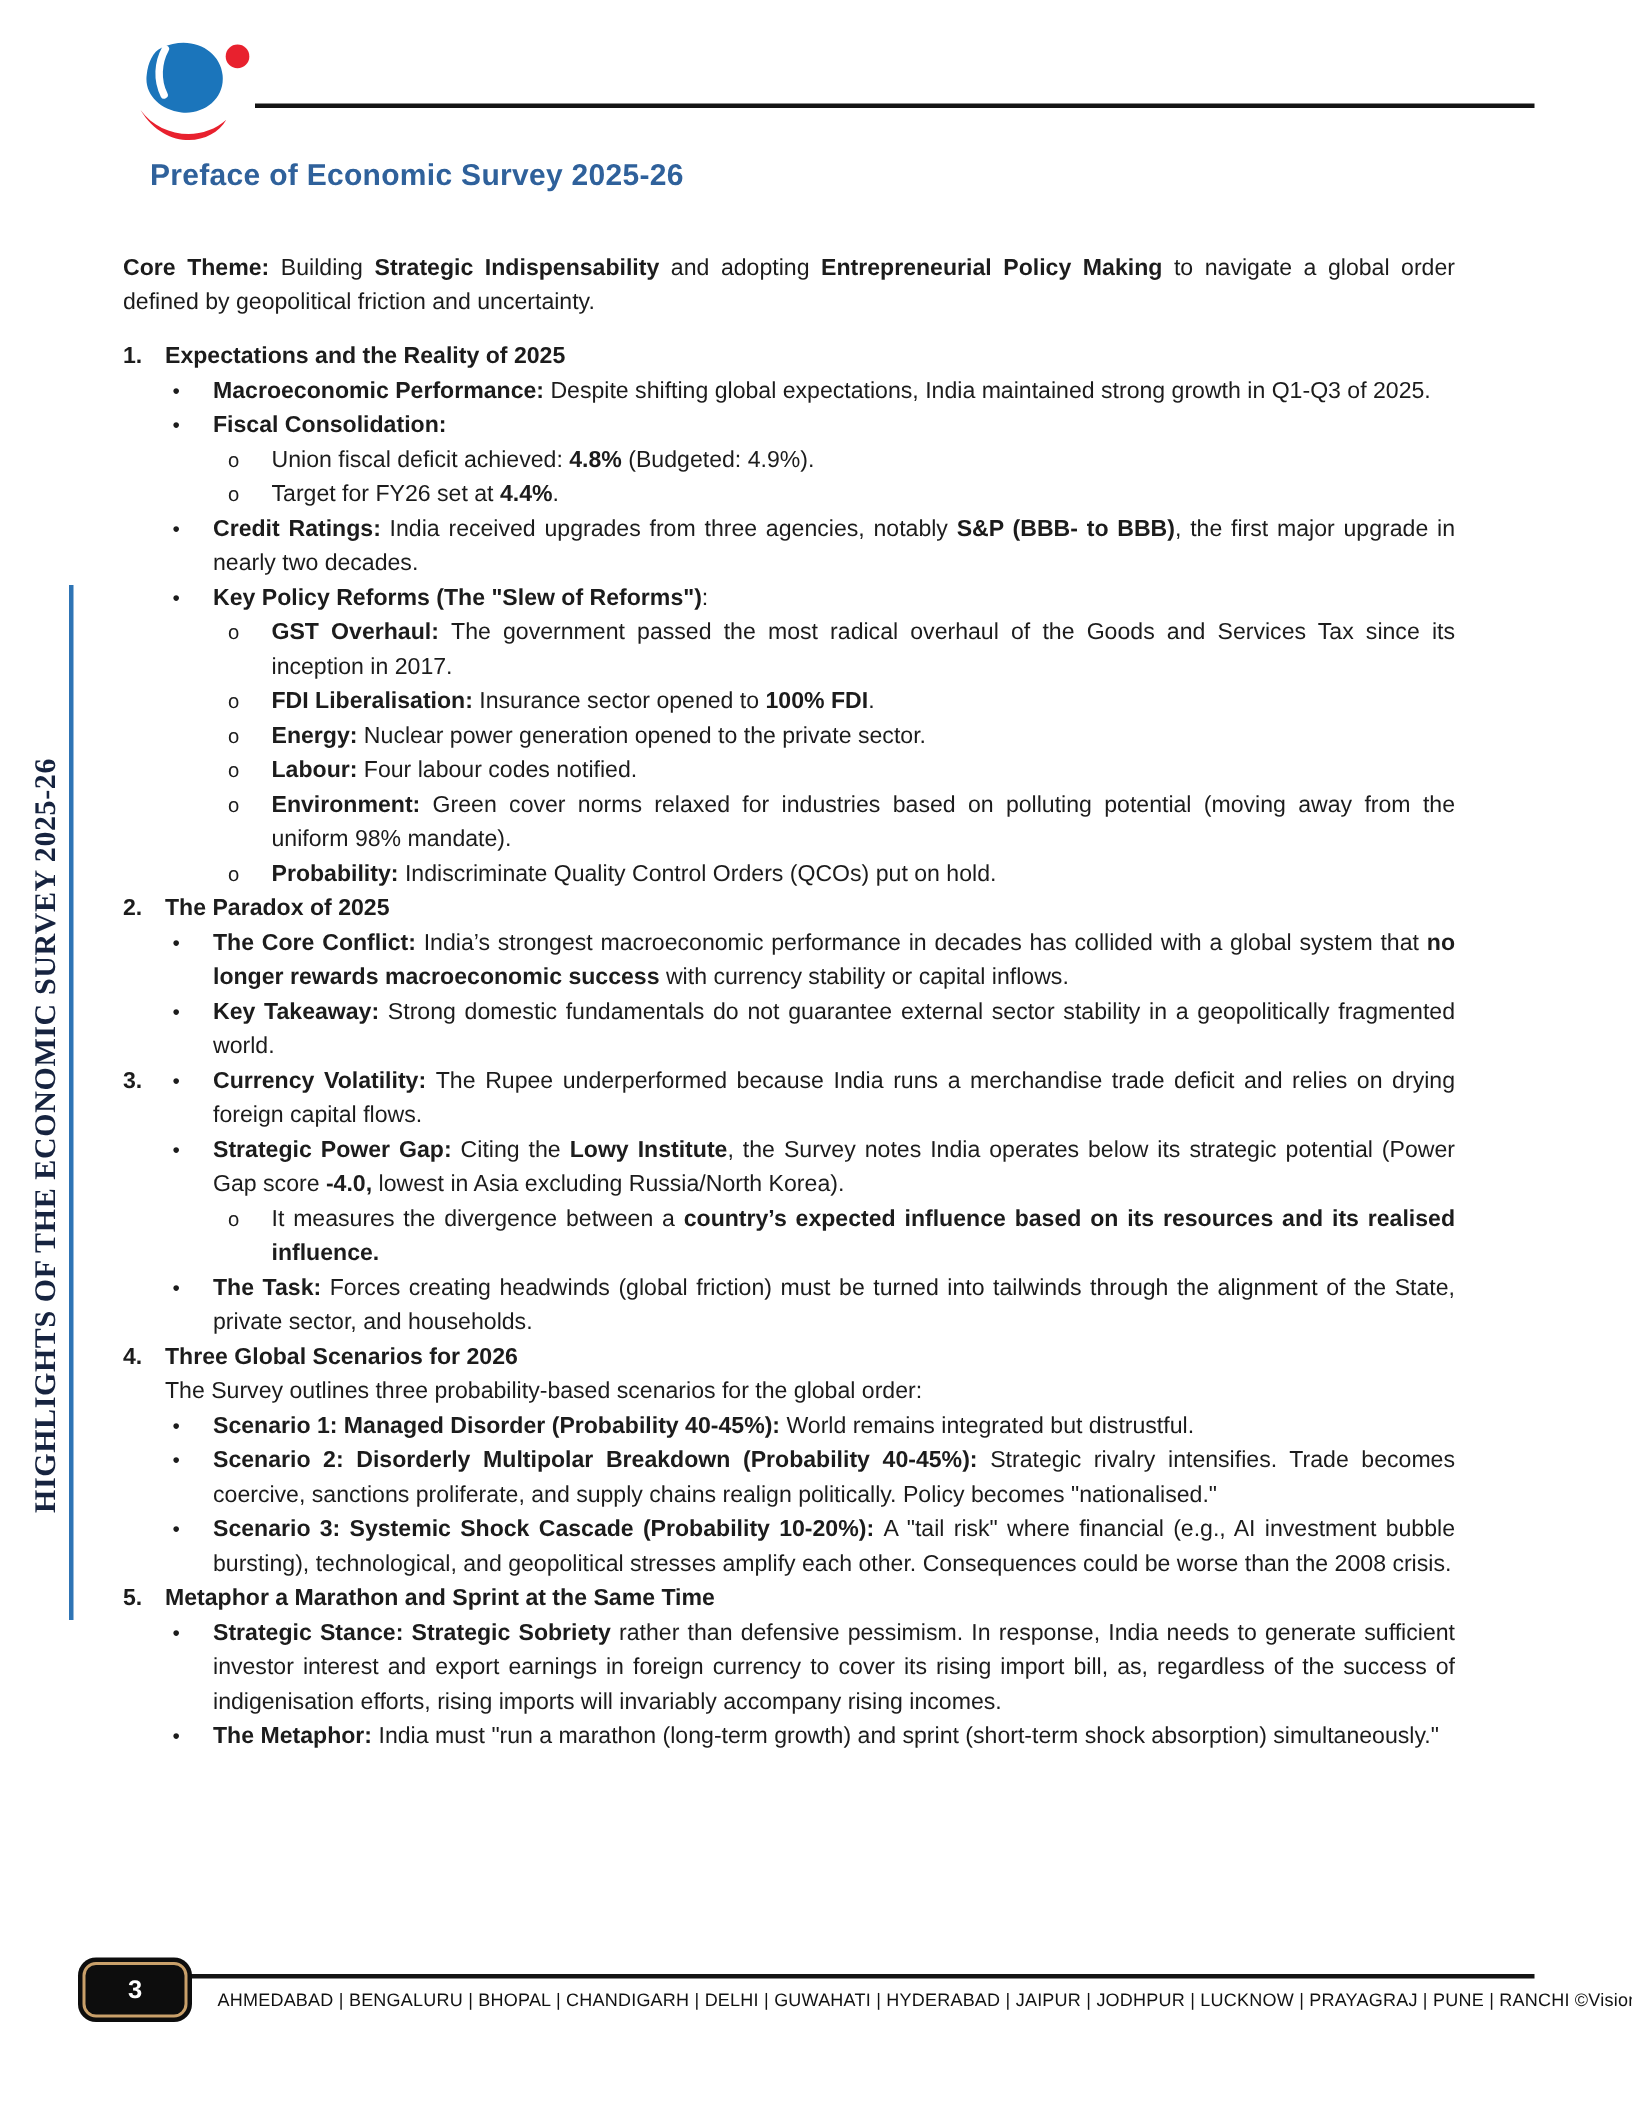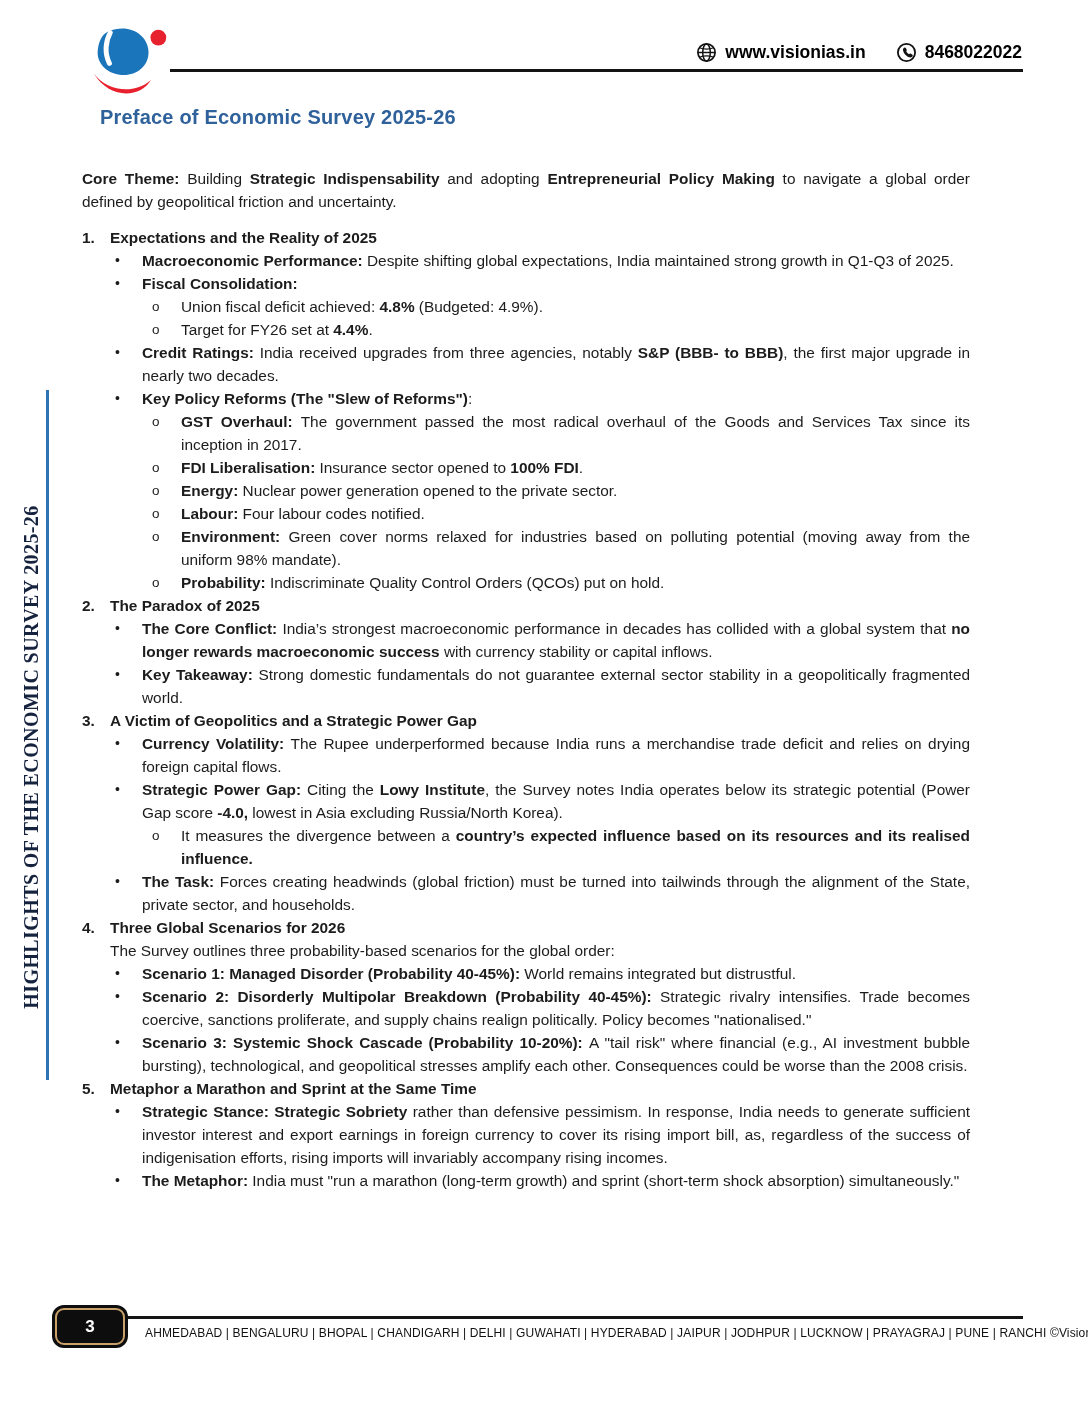--- a/index.html
+++ b/index.html
@@ -66,42 +66,20 @@
 
   <div class="logo">
     <svg class="icon-svg" viewBox="0 0 104 82" width="88" height="68">
       <path d="M30,7 C54,-4 77,9 79,29 C81,48 64,61 46,59 C28,57 16,44 18,29 C19,19 23,10 30,7 Z" fill="#1b75bb"></path>
       <path d="M33,8 C27,19 26,33 32,45" stroke="#ffffff" stroke-width="6" fill="none" stroke-linecap="round"></path>
       <circle cx="91" cy="14" r="9.5" fill="#e8212e"></circle>
       <path d="M13,57 C29,79 62,83 82,65 C70,86 33,90 13,57 Z" fill="#e8212e"></path>
     </svg>
   </div>
   <div class="header-rule"></div>
-  <div class="header-contacts">
-    <span class="hdr-item">
-      <span>
-        <svg class="icon-svg" viewBox="0 0 20 20" width="21" height="21">
-          <circle cx="10" cy="10" r="8.2" fill="none" stroke="#111" stroke-width="1.6"></circle>
-          <ellipse cx="10" cy="10" rx="3.6" ry="8.2" fill="none" stroke="#111" stroke-width="1.4"></ellipse>
-          <line x1="1.8" y1="10" x2="18.2" y2="10" stroke="#111" stroke-width="1.4"></line>
-          <path d="M3.2,5.5 C7,7 13,7 16.8,5.5 M3.2,14.5 C7,13 13,13 16.8,14.5" fill="none" stroke="#111" stroke-width="1.2"></path>
-        </svg>
-      </span>
-      <span>www.visionias.in</span>
-    </span>
-    <span class="hdr-item">
-      <span>
-        <svg class="icon-svg" viewBox="0 0 20 20" width="21" height="21">
-          <circle cx="10" cy="10" r="8.2" fill="none" stroke="#111" stroke-width="1.7"></circle>
-          <path d="M7.2,5.9 c0.9,-0.9 2,-0.6 2.4,0.3 l0.5,1 c0.3,0.6 0.1,1.3 -0.4,1.7 c0.6,1.2 1.5,2.1 2.7,2.7 c0.4,-0.5 1.1,-0.7 1.7,-0.4 l1,0.5 c0.9,0.4 1.2,1.5 0.3,2.4 c-1.3,1.3 -3.6,0.9 -5.9,-1.4 C7.2,10.4 5.9,7.2 7.2,5.9 Z" fill="#111"></path>
-        </svg>
-      </span>
-      <span>8468022022</span>
-    </span>
-  </div>
 
   <div class="sidebar-line"></div>
   <div class="sidebar-text">HIGHLIGHTS OF THE ECONOMIC SURVEY 2025-26</div>
 
   <h1 class="title">Preface of Economic Survey 2025-26</h1>
   <main class="content">
     <p class="core" id="core-theme"><span class="b">Core Theme: </span><span>Building </span><span class="b">Strategic Indispensability</span><span> and adopting </span><span class="b">Entrepreneurial Policy Making</span><span> to navigate a global order defined by geopolitical friction and uncertainty.</span></p>
     <div id="sections">
         <div class="sec-head"><span class="sec-num">1.</span><span>Expectations and the Reality of 2025</span></div>
         <div class="item lvl1"><span class="marker m1">•</span><span><span class="b">Macroeconomic Performance: </span><span>Despite shifting global expectations, India maintained strong growth in Q1-Q3 of 2025.</span></span></div>
@@ -112,21 +90,21 @@
         <div class="item lvl1"><span class="marker m1">•</span><span><span class="b">Key Policy Reforms (The "Slew of Reforms")</span><span>:</span></span></div>
         <div class="item lvl2"><span class="marker m2">o</span><span><span class="b">GST Overhaul: </span><span>The government passed the most radical overhaul of the Goods and Services Tax since its inception in 2017.</span></span></div>
         <div class="item lvl2"><span class="marker m2">o</span><span><span class="b">FDI Liberalisation: </span><span>Insurance sector opened to </span><span class="b">100% FDI</span><span>.</span></span></div>
         <div class="item lvl2"><span class="marker m2">o</span><span><span class="b">Energy: </span><span>Nuclear power generation opened to the private sector.</span></span></div>
         <div class="item lvl2"><span class="marker m2">o</span><span><span class="b">Labour: </span><span>Four labour codes notified.</span></span></div>
         <div class="item lvl2"><span class="marker m2">o</span><span><span class="b">Environment: </span><span>Green cover norms relaxed for industries based on polluting potential (moving away from the uniform 98% mandate).</span></span></div>
         <div class="item lvl2"><span class="marker m2">o</span><span><span class="b">Probability: </span><span>Indiscriminate Quality Control Orders (QCOs) put on hold.</span></span></div>
         <div class="sec-head"><span class="sec-num">2.</span><span>The Paradox of 2025</span></div>
         <div class="item lvl1"><span class="marker m1">•</span><span><span class="b">The Core Conflict: </span><span>India’s strongest macroeconomic performance in decades has collided with a global system that </span><span class="b">no longer rewards macroeconomic success</span><span> with currency stability or capital inflows.</span></span></div>
         <div class="item lvl1"><span class="marker m1">•</span><span><span class="b">Key Takeaway: </span><span>Strong domestic fundamentals do not guarantee external sector stability in a geopolitically fragmented world.</span></span></div>
-        <div class="sec-head"><span class="sec-num">3.</span><span>A Victim of Geopolitics and a Strategic Power Gap</span></div>
+        <div class="sec-head"><span class="sec-num">3.</span></div>
         <div class="item lvl1"><span class="marker m1">•</span><span><span class="b">Currency Volatility: </span><span>The Rupee underperformed because India runs a merchandise trade deficit and relies on drying foreign capital flows.</span></span></div>
         <div class="item lvl1"><span class="marker m1">•</span><span><span class="b">Strategic Power Gap: </span><span>Citing the </span><span class="b">Lowy Institute</span><span>, the Survey notes India operates below its strategic potential (Power Gap score </span><span class="b">-4.0,</span><span> lowest in Asia excluding Russia/North Korea).</span></span></div>
         <div class="item lvl2"><span class="marker m2">o</span><span><span>It measures the divergence between a </span><span class="b">country’s expected influence based on its resources and its realised influence.</span></span></div>
         <div class="item lvl1"><span class="marker m1">•</span><span><span class="b">The Task: </span><span>Forces creating headwinds (global friction) must be turned into tailwinds through the alignment of the State, private sector, and households.</span></span></div>
         <div class="sec-head"><span class="sec-num">4.</span><span>Three Global Scenarios for 2026</span></div>
         <div class="item lvl0"><span><span>The Survey outlines three probability-based scenarios for the global order:</span></span></div>
         <div class="item lvl1"><span class="marker m1">•</span><span><span class="b">Scenario 1: Managed Disorder (Probability 40-45%): </span><span>World remains integrated but distrustful.</span></span></div>
         <div class="item lvl1"><span class="marker m1">•</span><span><span class="b">Scenario 2: Disorderly Multipolar Breakdown (Probability 40-45%): </span><span>Strategic rivalry intensifies. Trade becomes coercive, sanctions proliferate, and supply chains realign politically. Policy becomes "nationalised."</span></span></div>
         <div class="item lvl1"><span class="marker m1">•</span><span><span class="b">Scenario 3: Systemic Shock Cascade (Probability 10-20%): </span><span>A "tail risk" where financial (e.g., AI investment bubble bursting), technological, and geopolitical stresses amplify each other. Consequences could be worse than the 2008 crisis.</span></span></div>
         <div class="sec-head"><span class="sec-num">5.</span><span>Metaphor a Marathon and Sprint at the Same Time</span></div>

